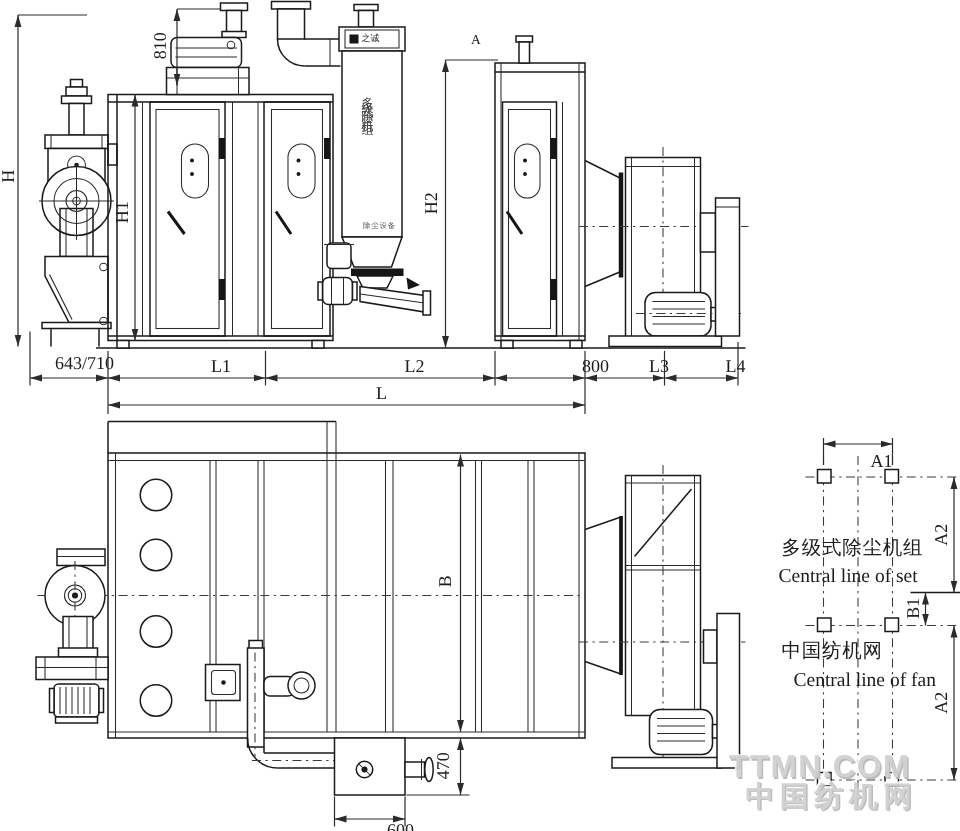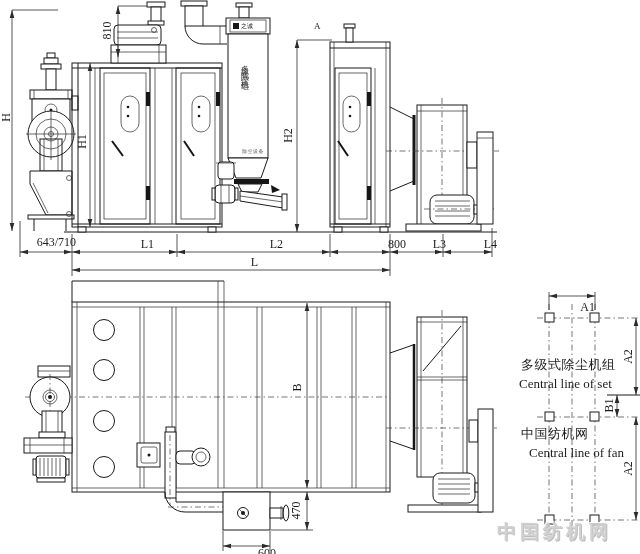--- a/index.html
+++ b/index.html
@@ -393,15 +393,16 @@
 
 <div class="lbl ctr" style="left:549px;top:282px;width:46px;margin-top:19px;">A1</div>
 <div class="lbl rot" style="left:608px;top:350px;">A2</div>
 <div class="lbl rot" style="left:589px;top:399px;">B1</div>
 <div class="lbl rot" style="left:608px;top:462px;">A2</div>
 <div class="lbl cn" style="left:521px;top:358px;">多级式除尘机组</div>
 <div class="lbl en" style="left:519px;top:377px;">Central line of set</div>
 <div class="lbl cn" style="left:521px;top:427px;">中国纺机网</div>
 <div class="lbl en" style="left:529px;top:446px;">Central line of fan</div>
 
+<div class="wm" style="left:486px;top:501px;font-size:21px;letter-spacing:1px;">TTMN.COM</div>
 <div class="wm" style="left:497px;top:522px;font-size:19px;letter-spacing:4px;">中国纺机网</div>
 
 </div>
 
 </body></html>

